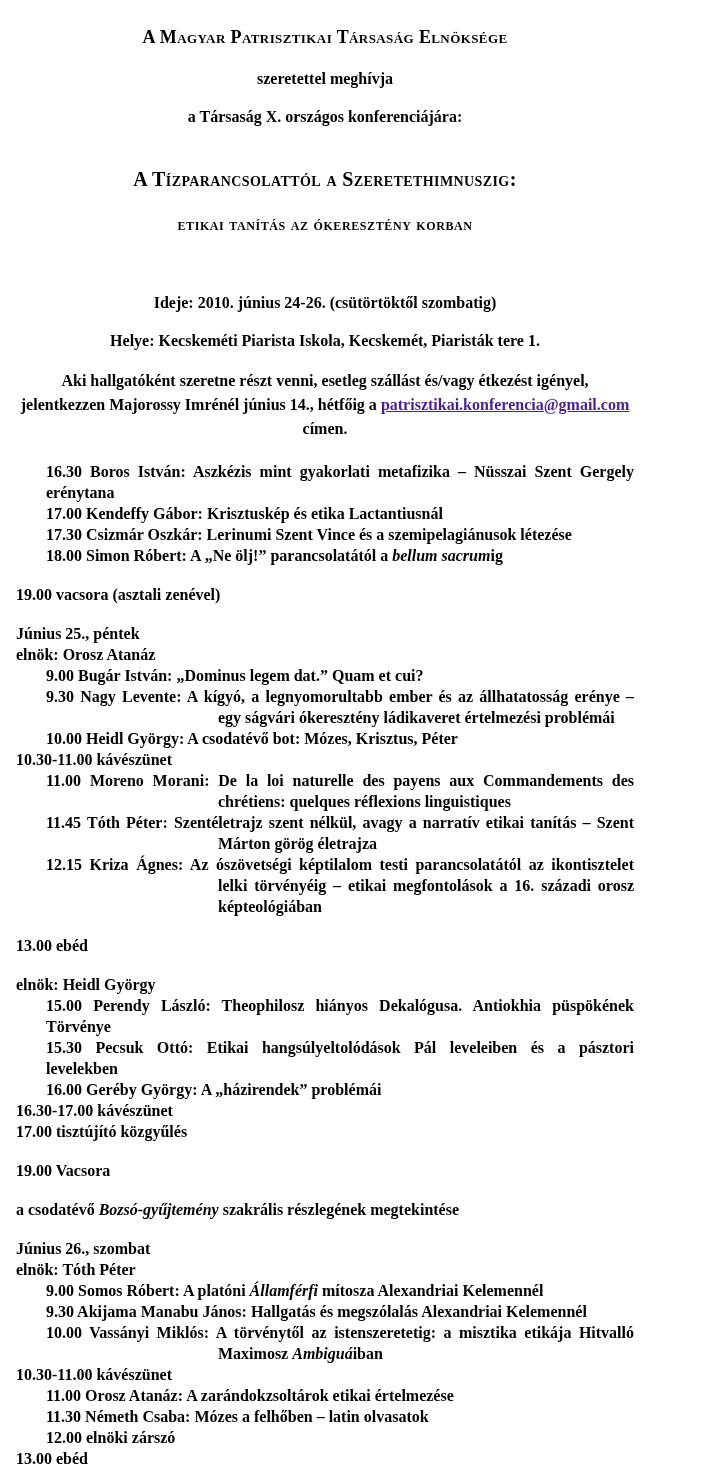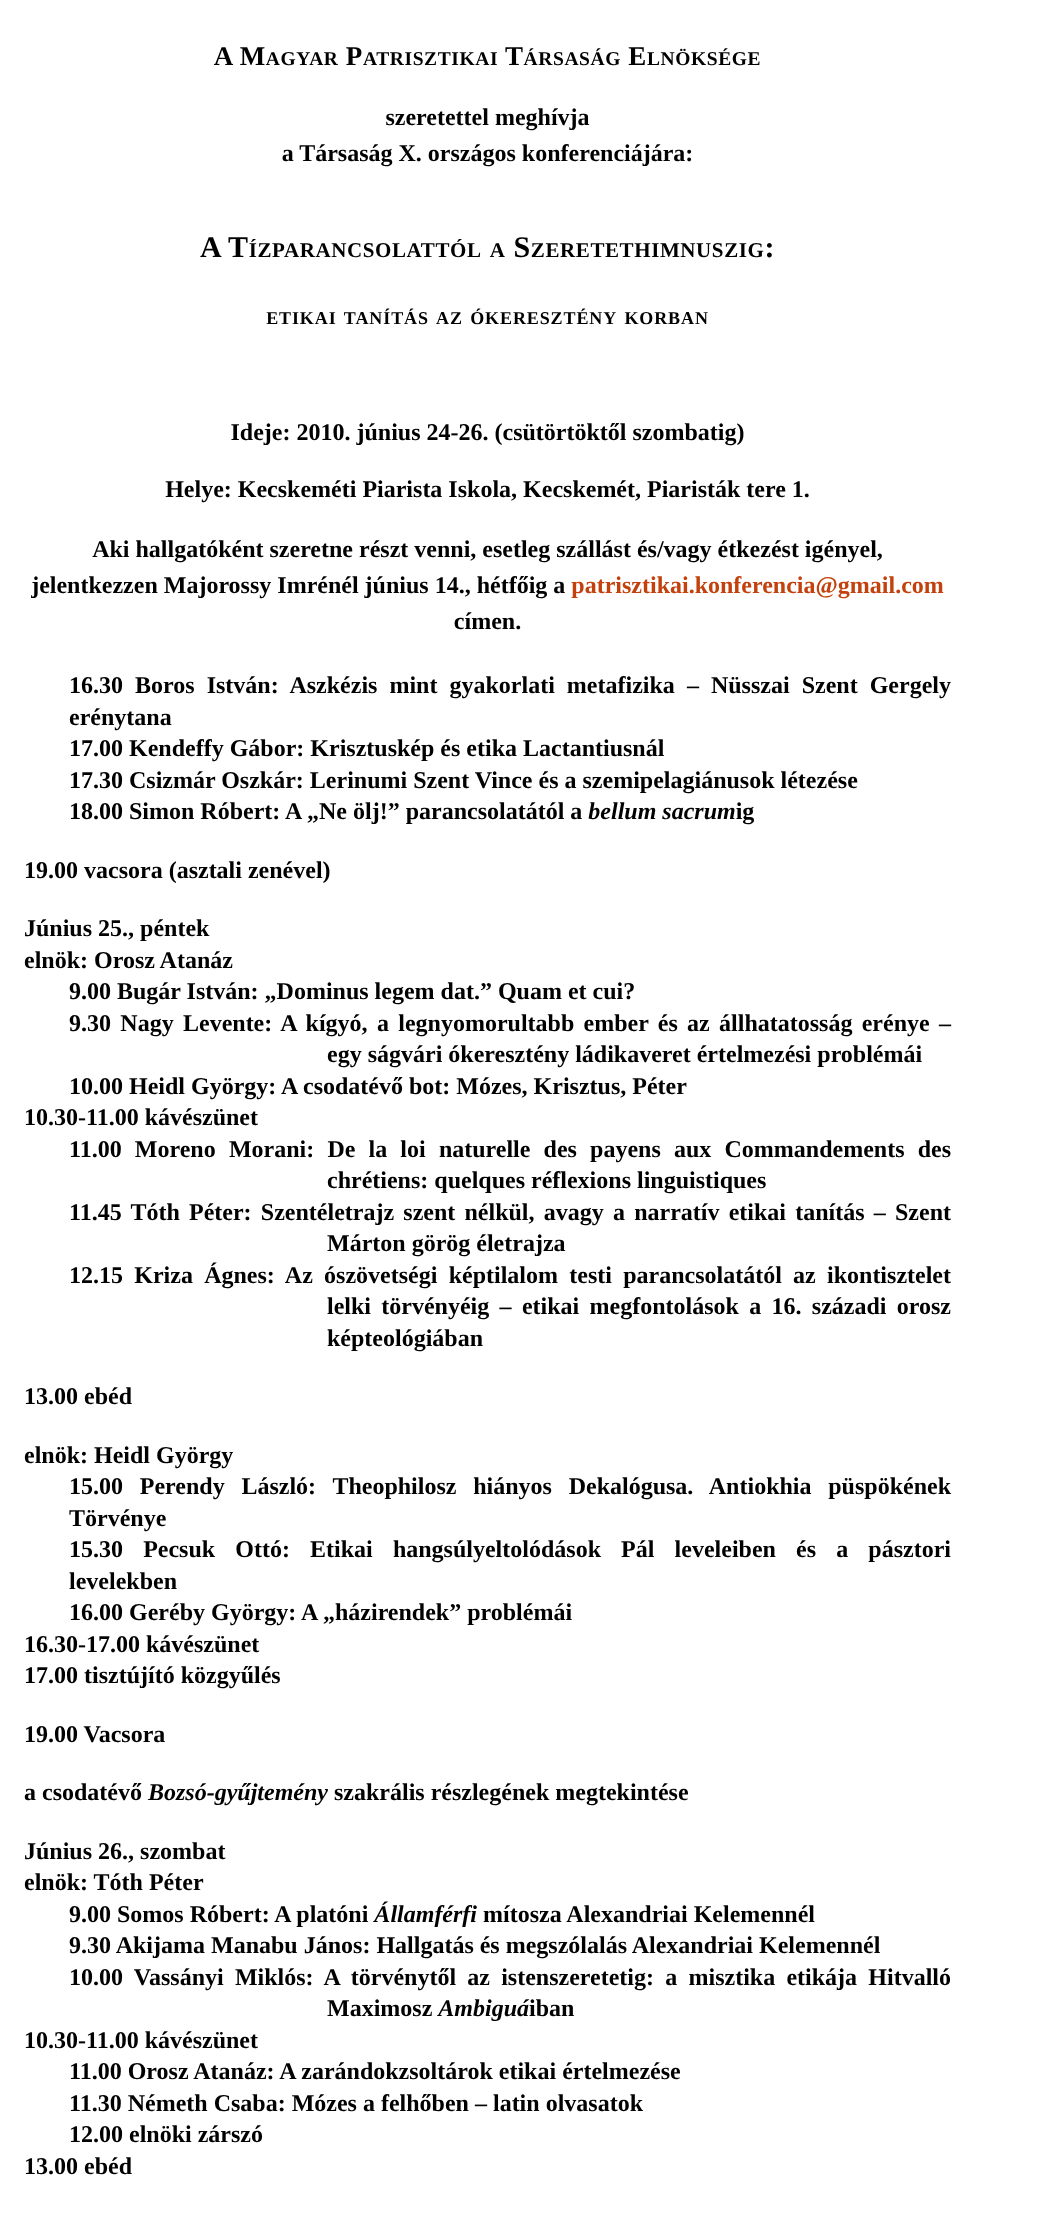--- a/index.html
+++ b/index.html
@@ -6,29 +6,29 @@
   .page {
     width:650px; height:1477px; box-sizing:border-box;
     padding:26px 16px 0 16px;
     font-family:"Liberation Serif", serif;
     font-weight:bold; color:#000000; font-size:16px;
     overflow:hidden;
   }
   .c  { text-align:center; }
   .sc { font-variant:small-caps; }
   .h-org   { font-size:18px; letter-spacing:0.4px; line-height:22px; margin-bottom:20px; }
-  .h-invite{ line-height:21px; margin-bottom:3px; }
+  .h-invite{ line-height:21px; margin-bottom:17px; }
   .h-occ   { line-height:21px; margin-bottom:40px; }
   .h-t1    { font-size:20px; letter-spacing:0.4px; line-height:25px; margin-bottom:22px; }
   .h-t2    { font-size:17px; letter-spacing:0.6px; line-height:22px; margin-bottom:56px; }
   .h-date  { line-height:21px; margin-bottom:17px; }
   .h-venue { line-height:21px; margin-bottom:18px; }
   .reg     { line-height:24px; }
   .reg-wrap{ margin-bottom:20px; }
-  a.email  { color:#c2410c; cursor:pointer; }
+  a.email  { color:#4c1d95; text-decoration:underline; cursor:pointer; }
   .ln   { line-height:21px; }
   .item { margin-left:30px; }
   .deep { margin-left:202px; }
   .just { text-align:justify; text-align-last:justify; }
   .gap  { margin-top:18px; }
   .it   { font-style:italic; }
 </style>
 </head>
 <body>
 

